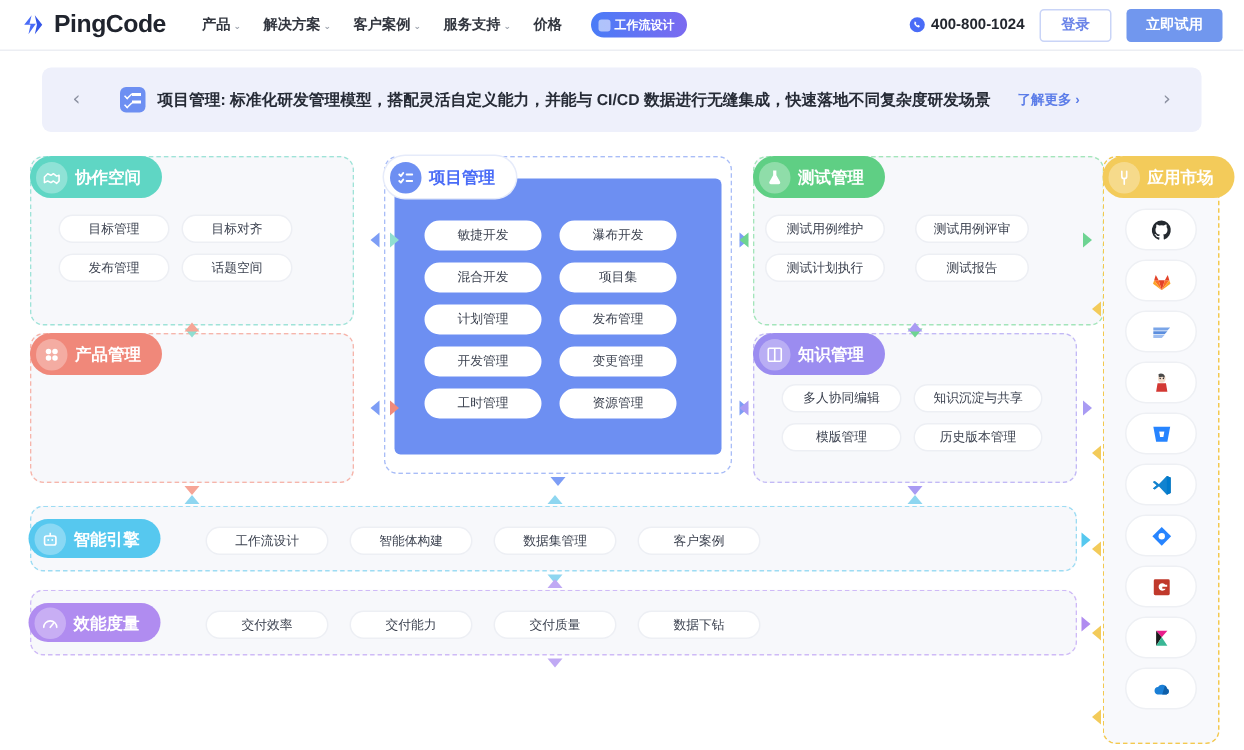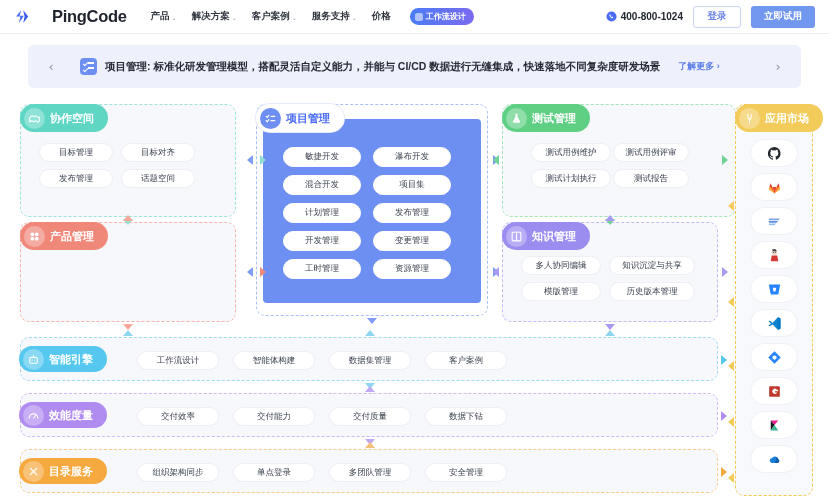--- a/index.html
+++ b/index.html
@@ -9,21 +9,21 @@
     background: #ffffff; overflow: hidden;
   }
   .page { position: relative; width: 829px; height: 500px; background:#fff; }
 
   
   .header {
     position:absolute; left:0; top:0; width:829px; height:34px;
     background:#fff; border-bottom:1px solid #eceef3;
     display:flex; align-items:center; padding:0 14px;
   }
-  .logo-wrap { display:flex; align-items:center; gap:21px; }
+  .logo-wrap { display:flex; align-items:center; gap:5px; }
   .logo-mark { width:17px; height:17px; display:block; }
   .logo-text { font-size:16.5px; font-weight:700; color:#20242e; letter-spacing:-0.3px; }
   .nav { display:flex; align-items:center; gap:15px; margin-left:24px; }
   .nav-item { display:flex; align-items:center; gap:2px; font-size:9.5px; color:#32363f; font-weight:600; cursor:pointer; white-space:nowrap; }
   .caret { font-size:6px; color:#9aa0ab; transform:translateY(1px); }
   .badge-pill {
     display:flex; align-items:center; gap:3px;
     background:linear-gradient(90deg,#4a7cf7 0%, #7b6af0 100%);
     color:#fff; font-size:8px; font-weight:700;
     border-radius:9px; padding:3px 8px 3px 5px; margin-left:4px; cursor:pointer;
@@ -229,21 +229,21 @@
 
     <div class="card" style="left:502px; top:12px; width:234px; height:113px; border-color:#a3e5ba;">
       <div class="card-title" style="background:#5fcf84;">
         <span class="t-ico">
           <svg viewBox="0 0 24 24" fill="#fff">
             <path d="M10 3h4v6l4.5 8a2 2 0 0 1-1.7 3H7.2a2 2 0 0 1-1.7-3L10 9z"></path>
           </svg>
         </span>
         <span>测试管理</span>
       </div>
-      <div class="chips" style="left:28px; top:38px; width:182px; gap:7px 2px;">
+      <div class="chips" style="left:7px; top:38px; width:182px; gap:7px 20px;">
         <div class="chip" style="width:80px;">测试用例维护</div>
         <div class="chip" style="width:76px;">测试用例评审</div>
         <div class="chip" style="width:80px;">测试计划执行</div>
         <div class="chip" style="width:76px;">测试报告</div>
       </div>
       <div class="tri l" style="left:-10px; top:50px; border-right-color:#6ed492;"></div>
       <div class="tri r" style="left:219px; top:50px; border-left-color:#6ed492;"></div>
       <div class="tri d" style="left:102px; top:114px; border-top-color:#6ed492;"></div>
     </div>
 
@@ -308,39 +308,20 @@
         <div class="chip" style="width:82px;">交付效率</div>
         <div class="chip" style="width:82px;">交付能力</div>
         <div class="chip" style="width:82px;">交付质量</div>
         <div class="chip" style="width:82px;">数据下钻</div>
       </div>
       <div class="tri u" style="left:344px; top:-8px; border-bottom-color:#c0a9f4;"></div>
       <div class="tri d" style="left:344px; top:45px; border-top-color:#c0a9f4;"></div>
       <div class="tri r" style="left:700px; top:17px; border-left-color:#b08cf0;"></div>
     </div>
 
-    <div class="card" style="left:20px; top:357px; width:698px; height:44px; border-color:#f7cc8e;">
-      <div class="card-title" style="background:#f5a93f; top:8px; left:-2px; height:26px;">
-        <span class="t-ico">
-          <svg viewBox="0 0 24 24" fill="none" stroke="#fff" stroke-width="2" stroke-linecap="round">
-            <path d="M6 6l12 12"></path>
-              <path d="M18 6L6 18"></path>
-          </svg>
-        </span>
-        <span>目录服务</span>
-      </div>
-      <div class="chips" style="left:116px; top:13px; gap:0 14px;">
-        <div class="chip" style="width:82px;">组织架构同步</div>
-        <div class="chip" style="width:82px;">单点登录</div>
-        <div class="chip" style="width:82px;">多团队管理</div>
-        <div class="chip" style="width:82px;">安全管理</div>
-      </div>
-      <div class="tri u" style="left:344px; top:-8px; border-bottom-color:#f7c07a;"></div>
-      <div class="tri r" style="left:700px; top:17px; border-left-color:#f5a93f;"></div>
-    </div>
 
     <div class="appmkt" style="left:735px; top:12px; width:78px; height:392px;">
       <div class="card-title" style="background:#f3cb5a; top:-1px; left:-1px; height:28px;">
         <span class="t-ico">
           <svg viewBox="0 0 24 24" fill="none" stroke="#fff" stroke-width="2" stroke-linecap="round">
             <path d="M9 4v6a3 3 0 0 0 6 0V4"></path>
               <path d="M12 13v7"></path>
           </svg>
         </span>
         <span>应用市场</span>

